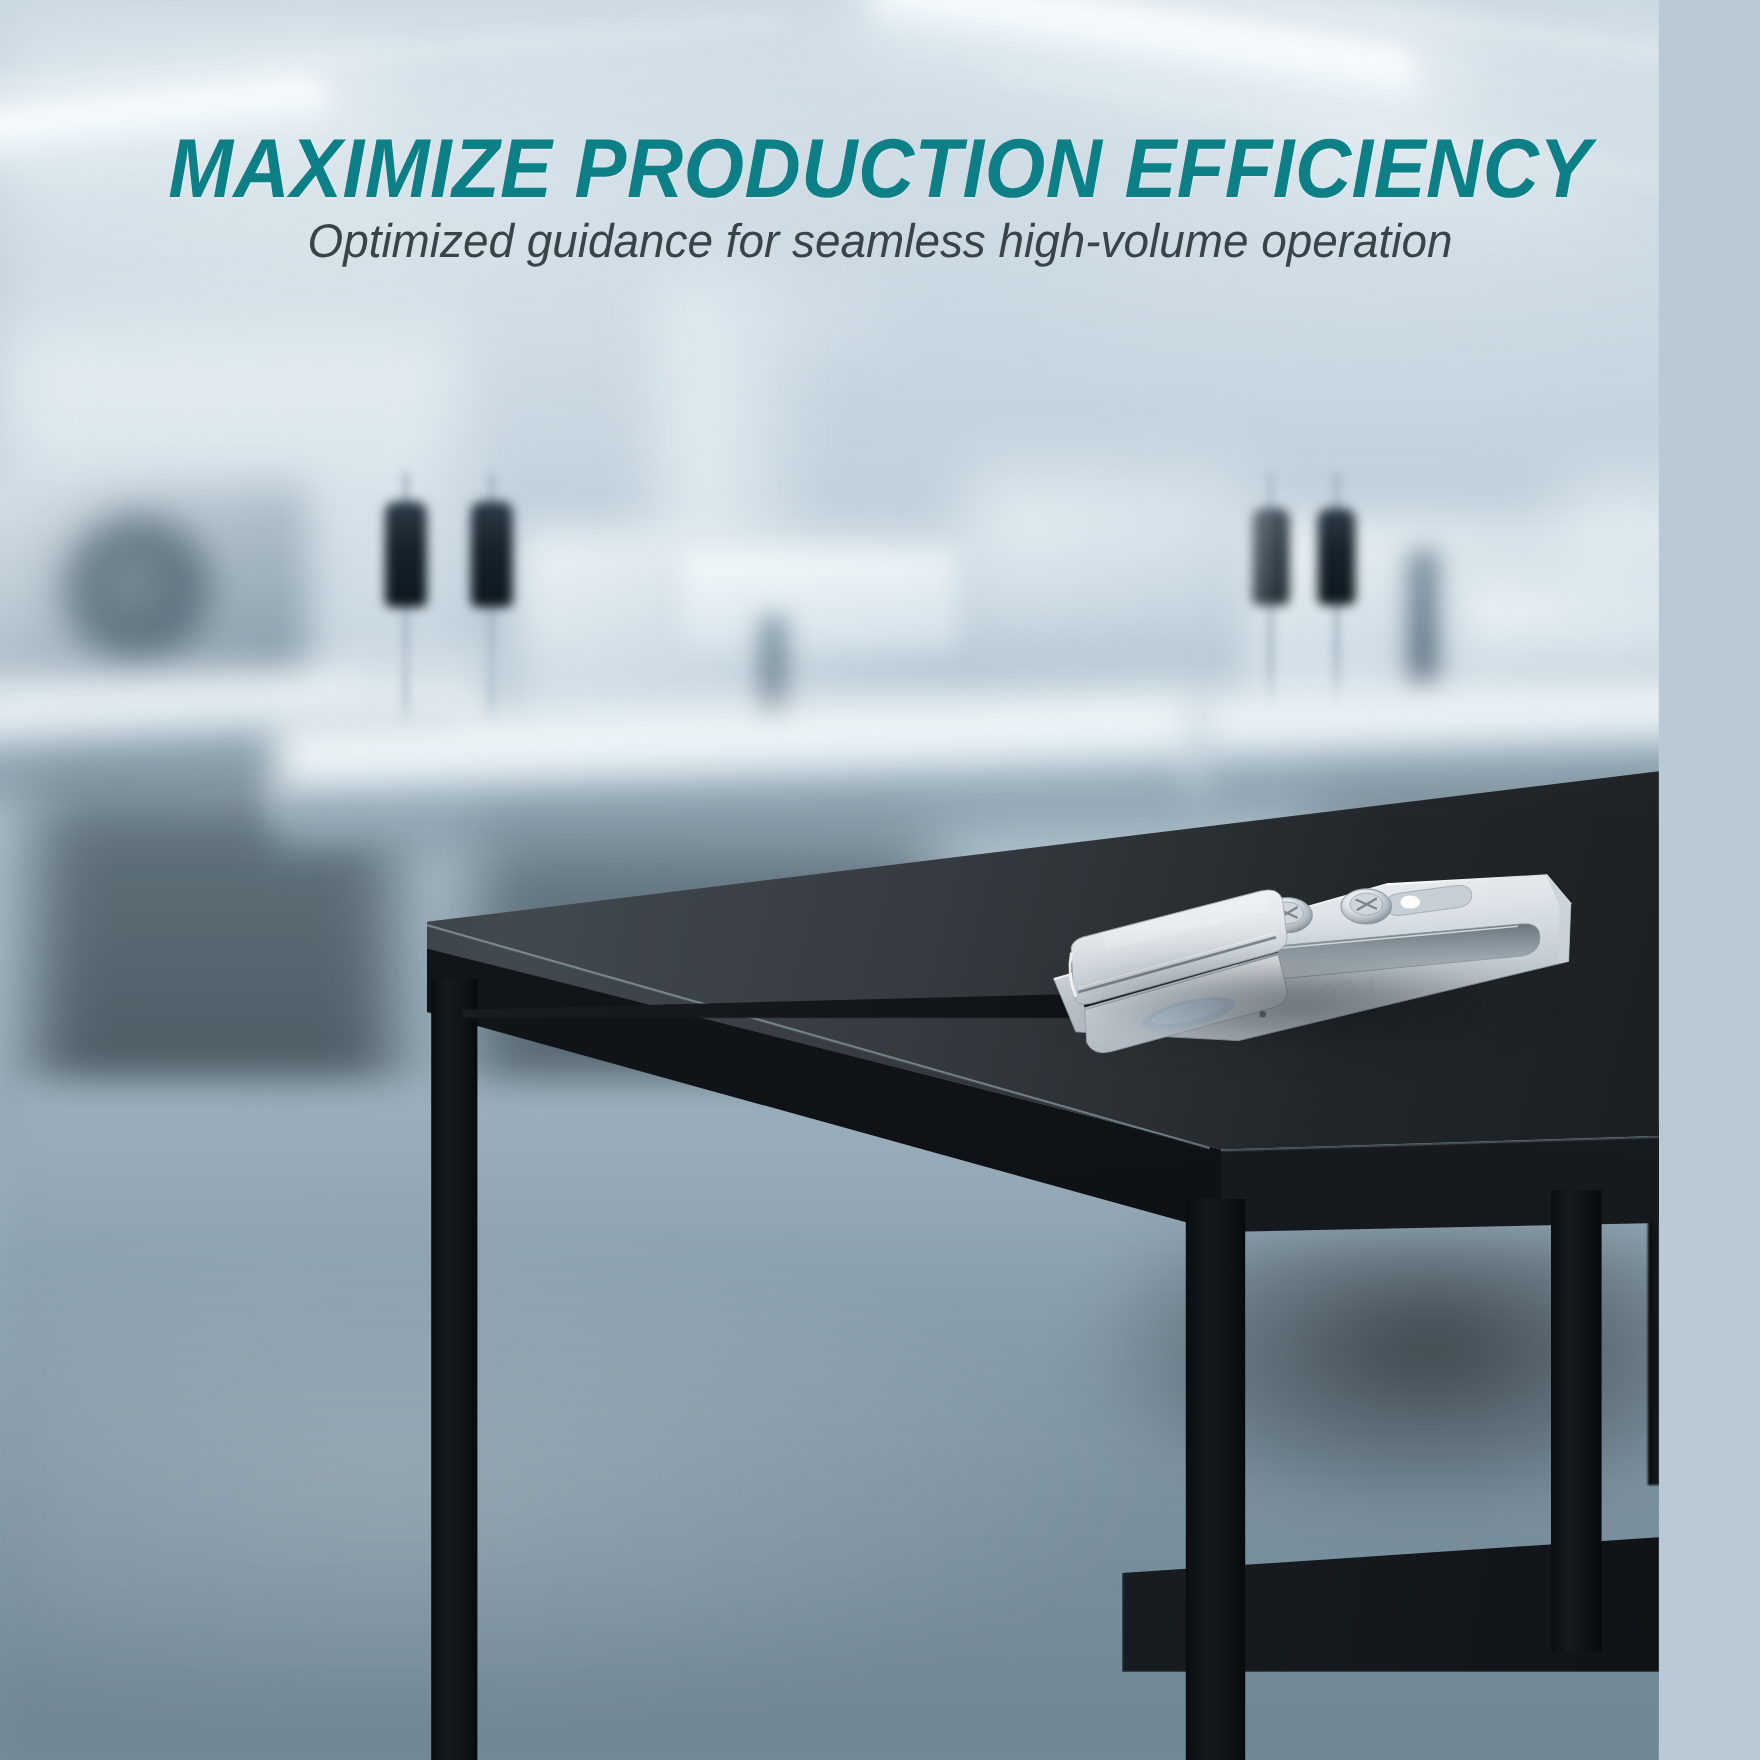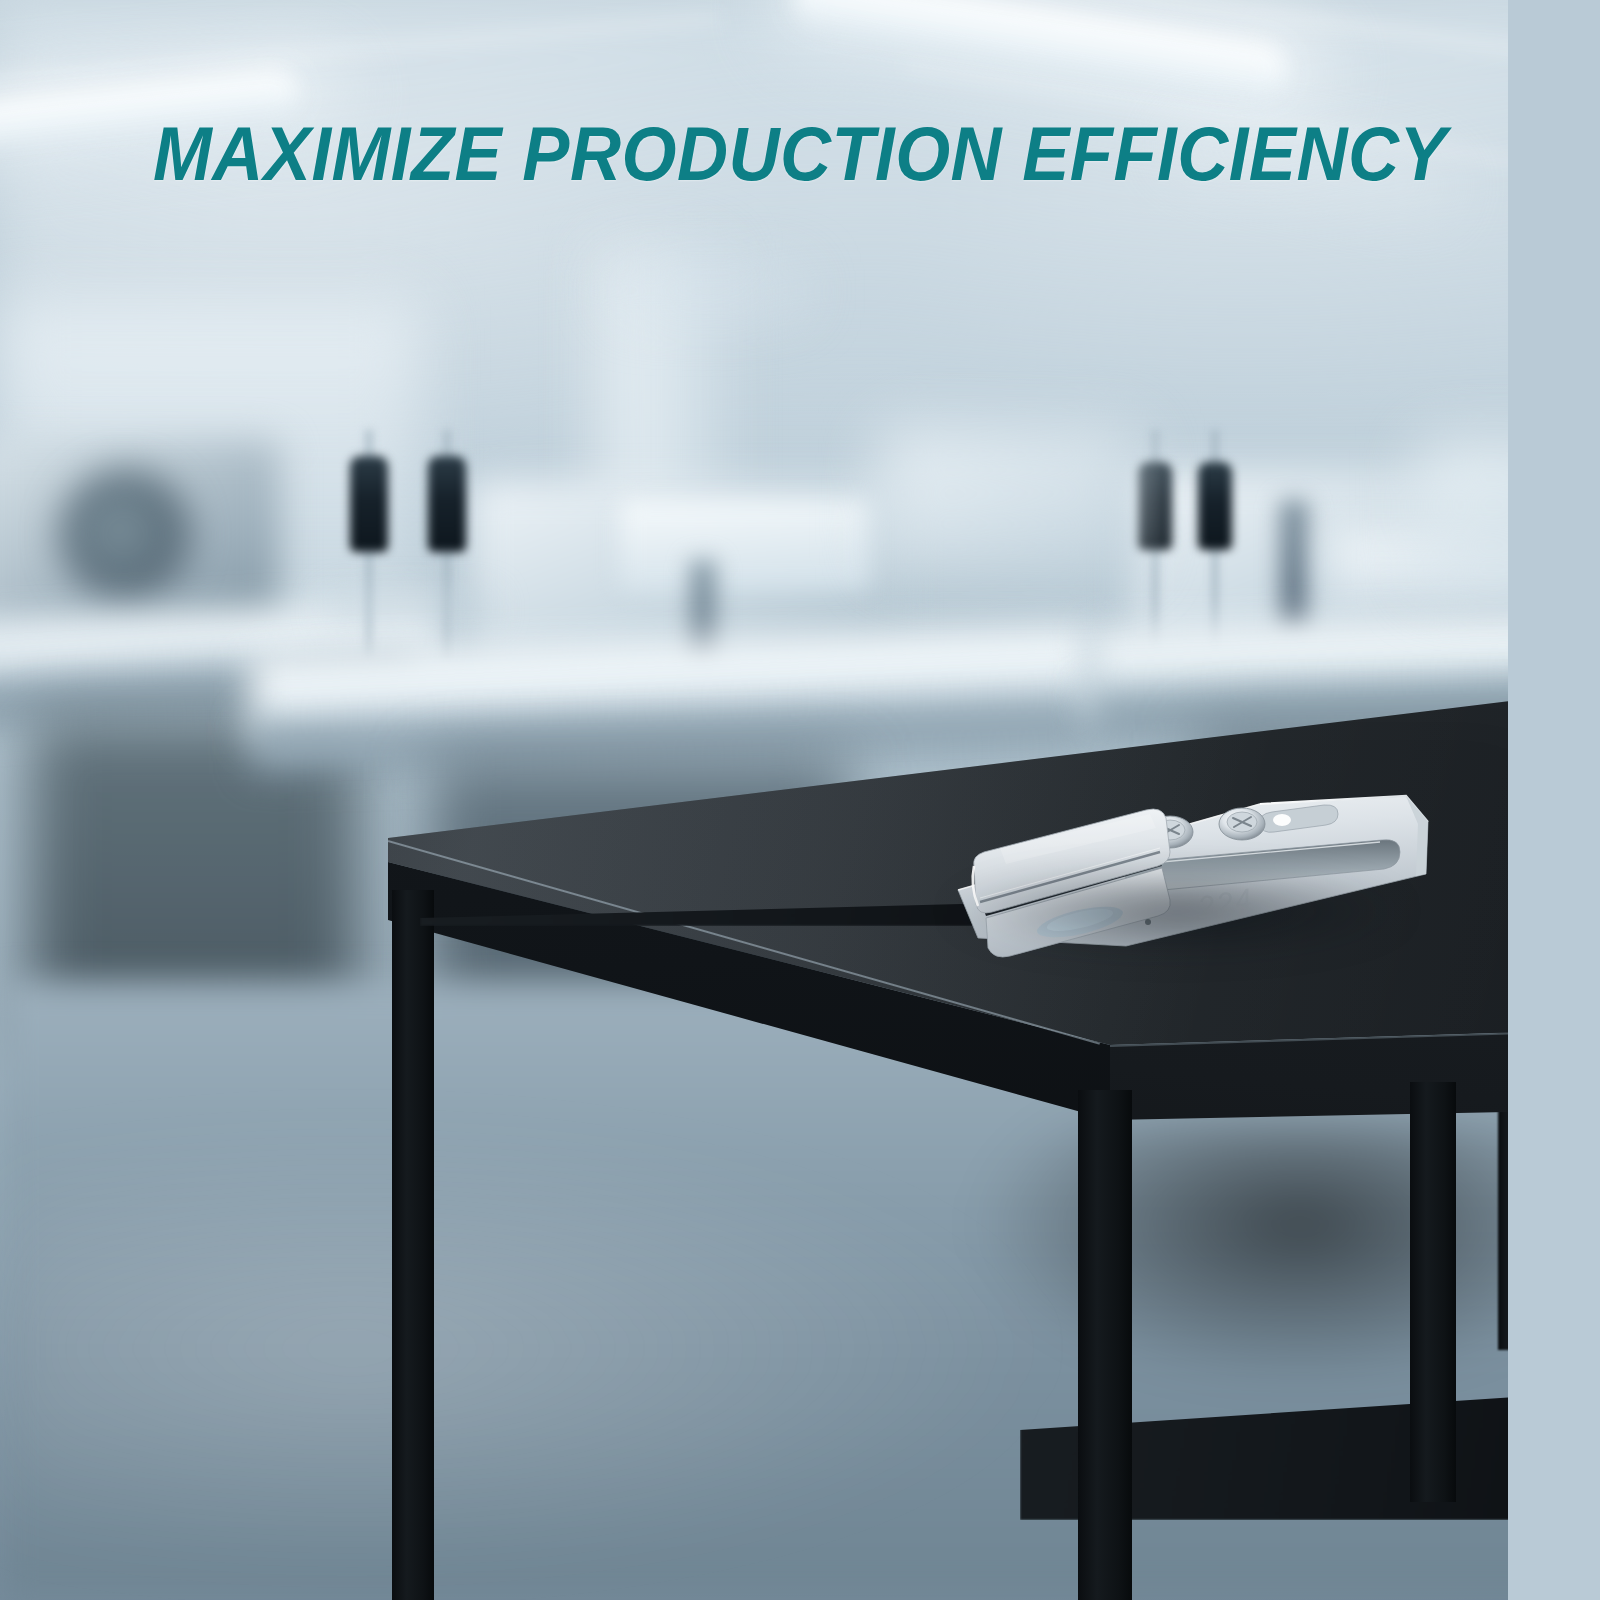--- a/index.html
+++ b/index.html
@@ -383,14 +383,17 @@
         <ellipse cx="150" cy="150" rx="34" ry="8" transform="rotate(-13 150 150)" fill="#c5d8e4" opacity="0.6"></ellipse>
       </g>
 
       <circle cx="218" cy="152" r="3" fill="#5d686f" opacity="0.85"></circle>
     </svg>
   </div>
 
   <div id="headline-wrap">
     <div id="headline">MAXIMIZE PRODUCTION EFFICIENCY</div>
   </div>
+  <div id="subhead-wrap">
+    <div id="subhead">Optimized guidance for seamless high-volume operation</div>
+  </div>
 
 </div>
 
 </body></html>

